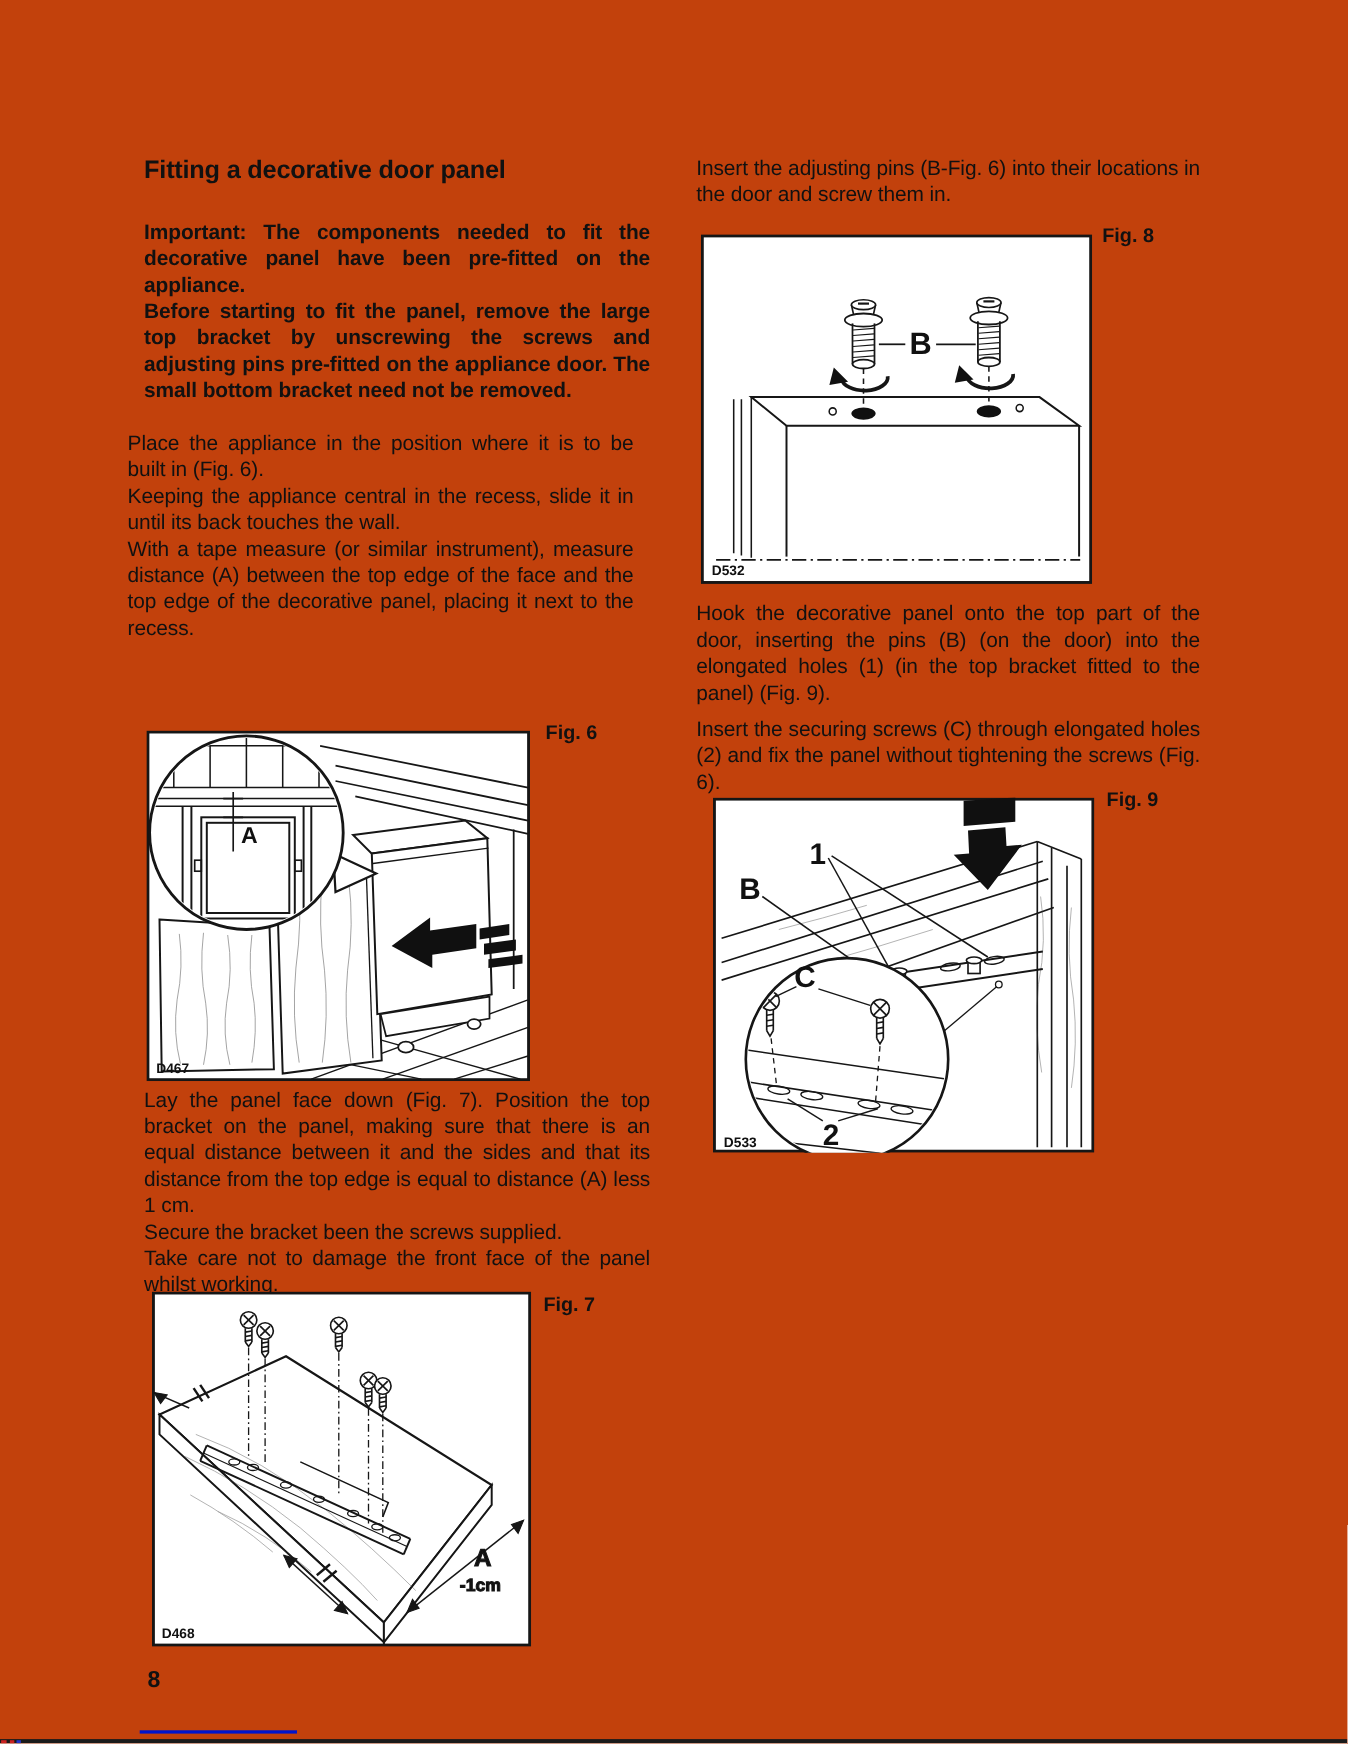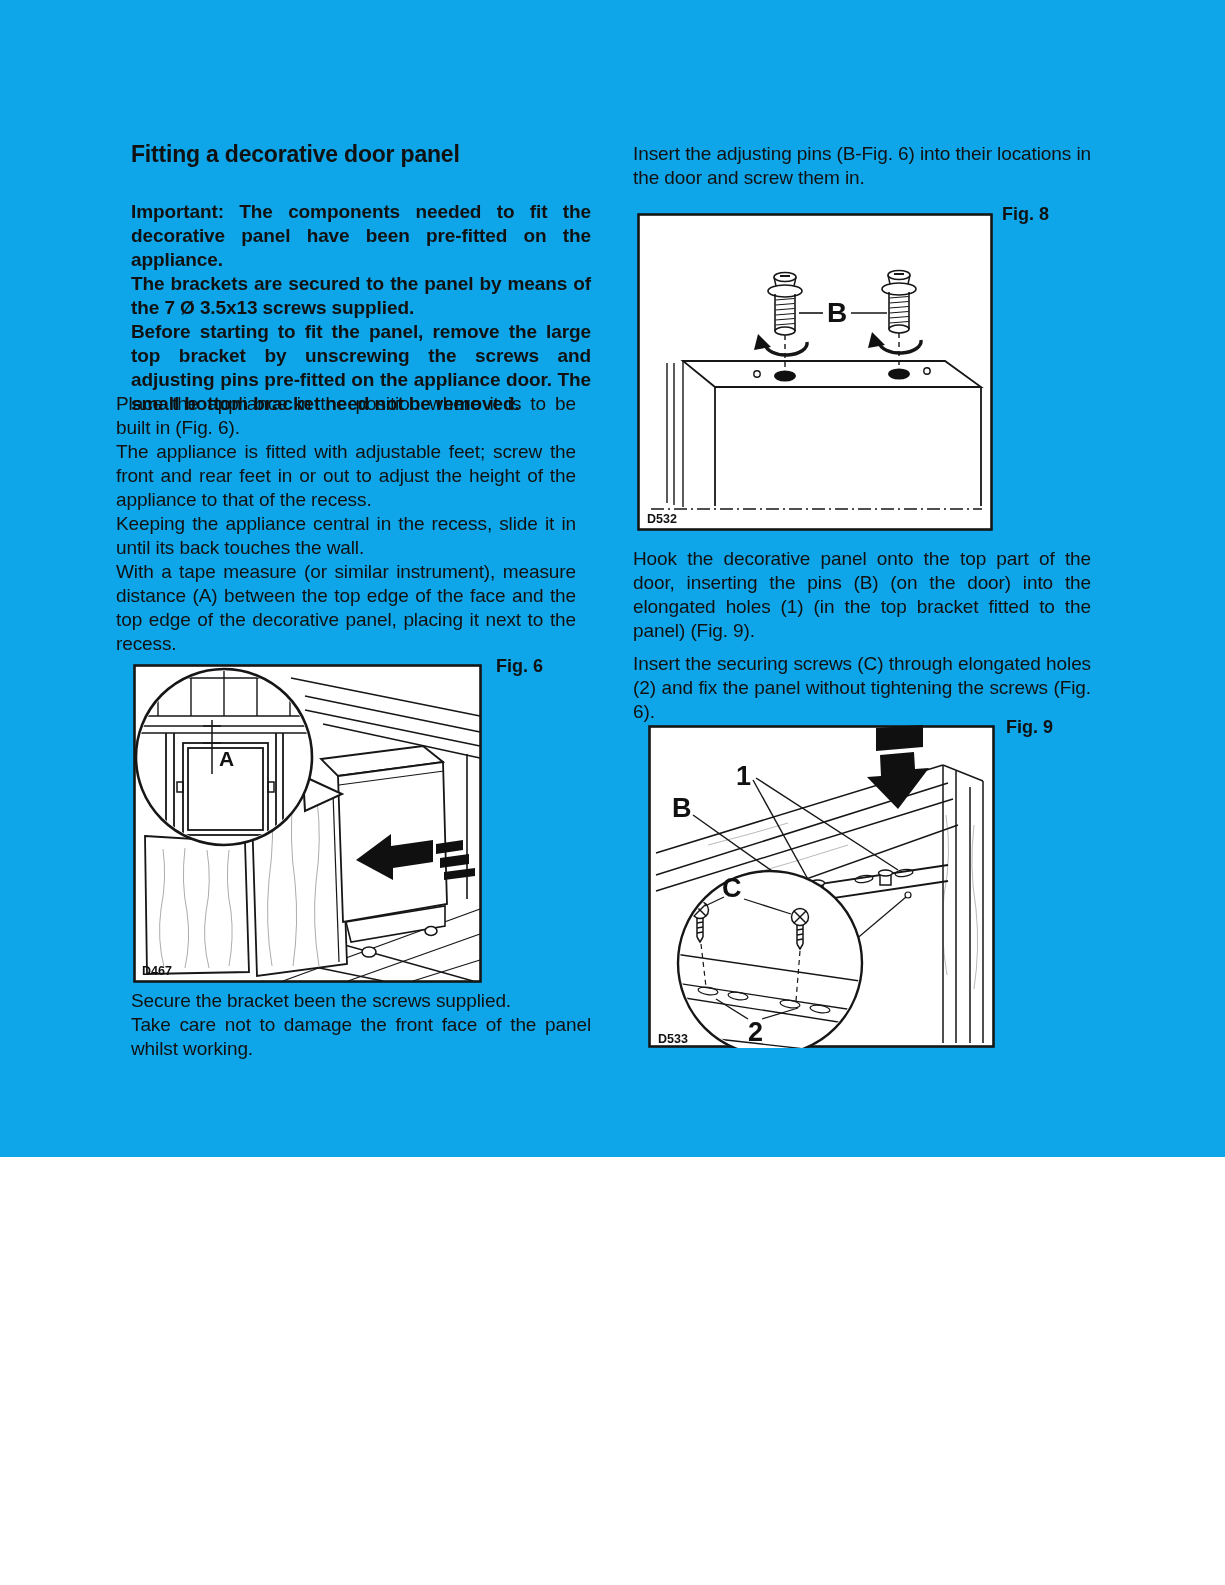--- a/index.html
+++ b/index.html
@@ -1,17 +1,17 @@
 <!DOCTYPE html>
 <html><head>
 <meta charset="utf-8">
 <title>Manual page</title>
 <style>
   html,body{margin:0;padding:0;background:#ffffff;}
-  .page{position:relative;width:1225px;height:1157px;background:#0ea5e9;overflow:hidden;
+  .page{position:relative;width:1225px;height:1585px;background:#c2410c;overflow:hidden;
         font-family:"Liberation Sans",sans-serif;color:#111111;}
   .abs{position:absolute;}
   .title{font-size:23px;font-weight:bold;letter-spacing:-0.2px;}
   .para{font-size:19px;line-height:24px;text-align:justify;letter-spacing:-0.1px;}
   .para.b{font-weight:bold;margin-top:16px;}
   .chunk{margin:0;}
   .figlabel{font-size:18px;font-weight:bold;text-align:center;}
   .pagenum{font-size:21px;font-weight:bold;}
   .bluebar{position:absolute;height:3px;background:#0014cc;}
   .botbar{position:absolute;left:0;width:1225px;height:4px;background:#1a1a1a;}
@@ -22,27 +22,25 @@
 </style>
 </head>
 <body>
 
 <div class="page">
 
   <div class="abs title" style="left:131px;top:141px;width:460px">Fitting a decorative door panel</div>
 
   <div class="abs para b" style="left:131px;top:184px;width:460px">
     <div class="chunk">Important: The components needed to fit the decorative panel have been pre-fitted on the appliance.</div>
-    <div class="chunk">The brackets are secured to the panel by means of the 7 Ø 3.5x13 screws supplied.</div>
     <div class="chunk">Before starting to fit the panel, remove the large top bracket by unscrewing the screws and adjusting pins pre-fitted on the appliance door. The small bottom bracket need not be removed.</div>
   </div>
 
   <div class="abs para" style="left:116px;top:392px;width:460px">
     <div class="chunk">Place the appliance in the position where it is to be built in (Fig. 6).</div>
-    <div class="chunk">The appliance is fitted with adjustable feet; screw the front and rear feet in or out to adjust the height of the appliance to that of the recess.</div>
     <div class="chunk">Keeping the appliance central in the recess, slide it in until its back touches the wall.</div>
     <div class="chunk">With a tape measure (or similar instrument), measure distance (A) between the top edge of the face and the top edge of the decorative panel, placing it next to the recess.</div>
   </div>
 
   <div class="abs figlabel" style="left:496px;top:656px">Fig. 6</div>
   <div class="abs" style="left:133px;top:664px">
     <svg width="349" height="319" viewBox="0 0 349 319">
       <rect x="1.5" y="1.5" width="346" height="316" fill="#ffffff" stroke="#161616" stroke-width="2.6"></rect>
       <g stroke="#161616" stroke-width="1.6" fill="none">
         <line x1="158" y1="14" x2="347" y2="52"></line>
@@ -120,20 +118,21 @@
             <rect x="135" y="118" width="6" height="10"></rect>
           </g>
         </g>
         <text x="86" y="102" font-size="21">A</text>
       </g>
       <text x="9" y="311" class="cap">D467</text>
     </svg>
   </div>
 
   <div class="abs para" style="left:131px;top:989px;width:460px">
+    <div class="chunk">Lay the panel face down (Fig. 7). Position the top bracket on the panel, making sure that there is an equal distance between it and the sides and that its distance from the top edge is equal to distance (A) less 1 cm.</div>
     <div class="chunk">Secure the bracket been the screws supplied.</div>
     <div class="chunk">Take care not to damage the front face of the panel whilst working.</div>
   </div>
 
   <div class="abs figlabel" style="left:494px;top:1176px">Fig. 7</div>
   <div class="abs" style="left:138px;top:1174px">
     <svg width="345" height="323" viewBox="0 0 345 323">
       <rect x="1.5" y="1.5" width="342" height="320" fill="#ffffff" stroke="#161616" stroke-width="2.6"></rect>
       <g>
         <polygon points="122,59 309,176 211,301 7,112" fill="#ffffff" stroke="#161616" stroke-width="2"></polygon>

